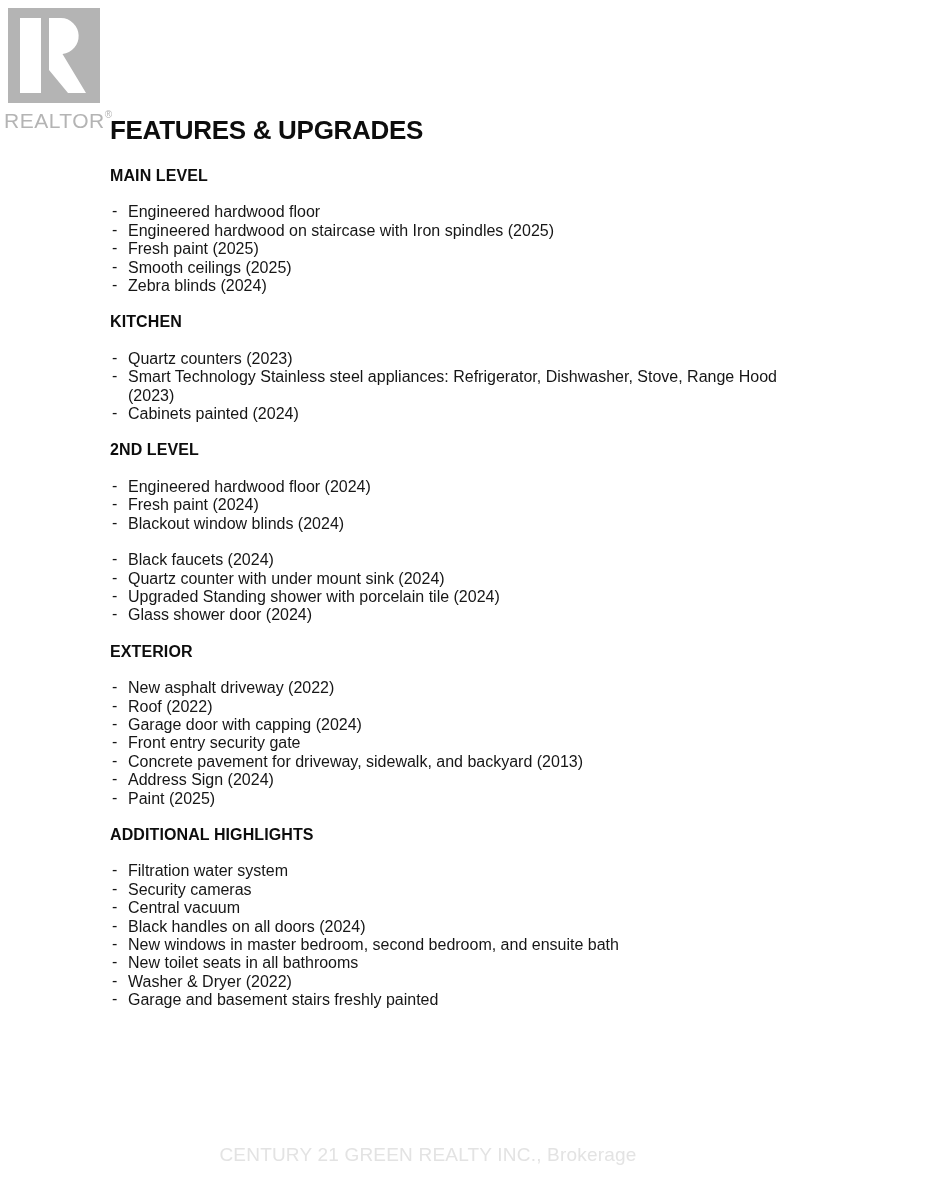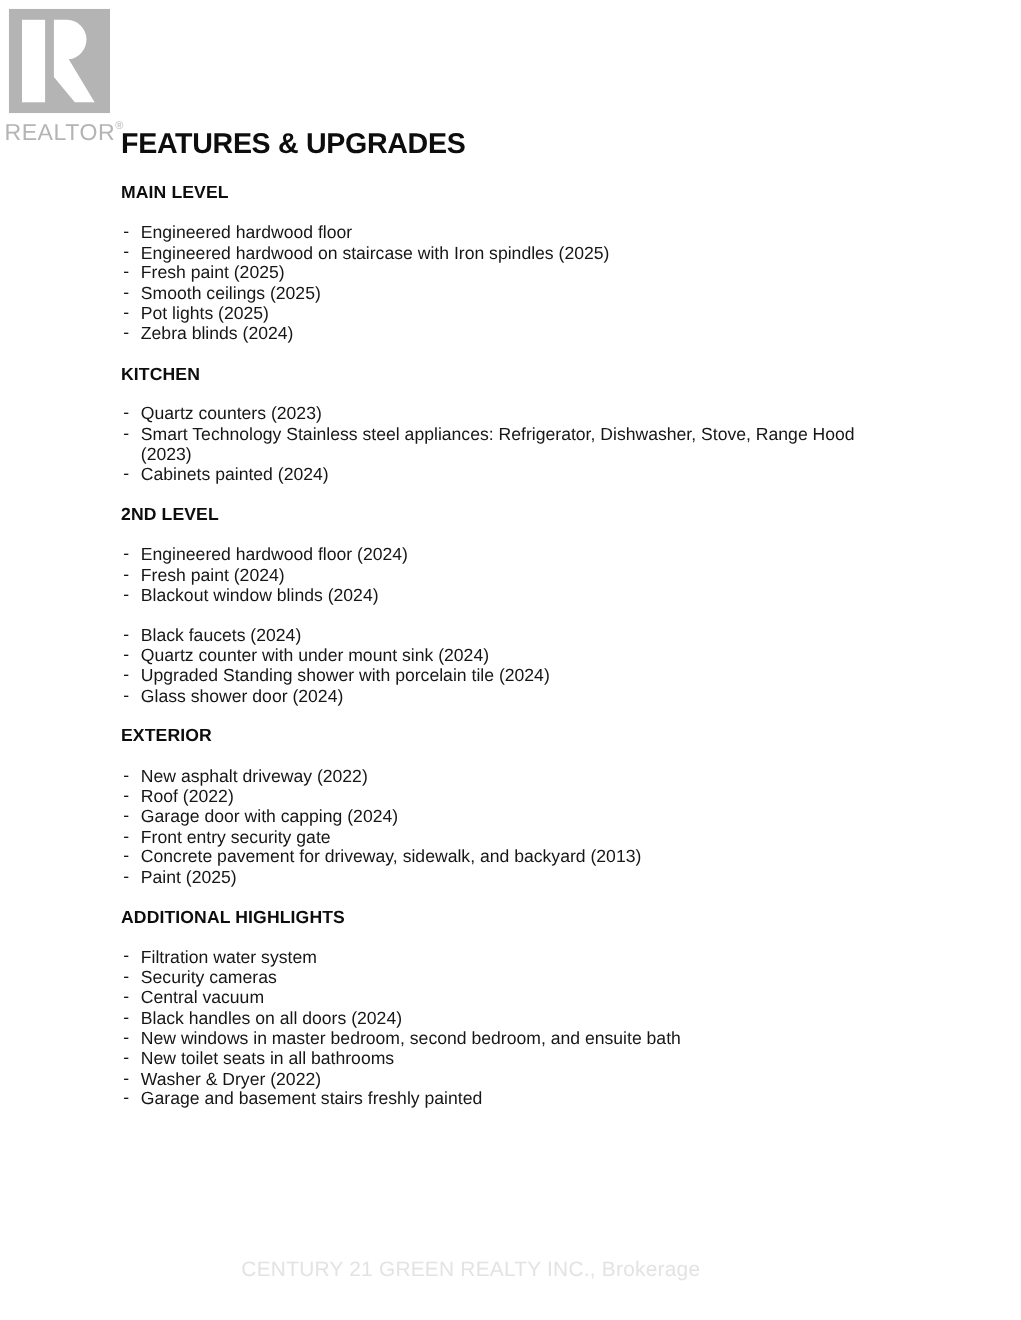--- a/index.html
+++ b/index.html
@@ -115,21 +115,20 @@
   <div class="content">
     <h1 class="page-title">FEATURES &amp; UPGRADES</h1>
     <div>
   <section class="section">
     <h2 class="section-heading">MAIN LEVEL</h2>
     <ul class="section-list">
             <li class="item">Engineered hardwood floor</li>
             <li class="item">Engineered hardwood on staircase with Iron spindles (2025)</li>
             <li class="item">Fresh paint (2025)</li>
             <li class="item">Smooth ceilings (2025)</li>
-            <li class="item">Pot lights (2025)</li>
             <li class="item">Zebra blinds (2024)</li>
           </ul>
   </section>
 
   <section class="section">
     <h2 class="section-heading">KITCHEN</h2>
     <ul class="section-list">
             <li class="item">Quartz counters (2023)</li>
             <li class="item">Smart Technology Stainless steel appliances: Refrigerator, Dishwasher, Stove, Range Hood (2023)</li>
             <li class="item">Cabinets painted (2024)</li>
@@ -155,20 +154,21 @@
   </section>
 
   <section class="section">
     <h2 class="section-heading">EXTERIOR</h2>
     <ul class="section-list">
             <li class="item">New asphalt driveway (2022)</li>
             <li class="item">Roof (2022)</li>
             <li class="item">Garage door with capping (2024)</li>
             <li class="item">Front entry security gate</li>
             <li class="item">Concrete pavement for driveway, sidewalk, and backyard (2013)</li>
+            <li class="item">Address Sign (2024)</li>
             <li class="item">Paint (2025)</li>
           </ul>
   </section>
 
   <section class="section">
     <h2 class="section-heading">ADDITIONAL HIGHLIGHTS</h2>
     <ul class="section-list">
             <li class="item">Filtration water system</li>
             <li class="item">Security cameras</li>
             <li class="item">Central vacuum</li>

